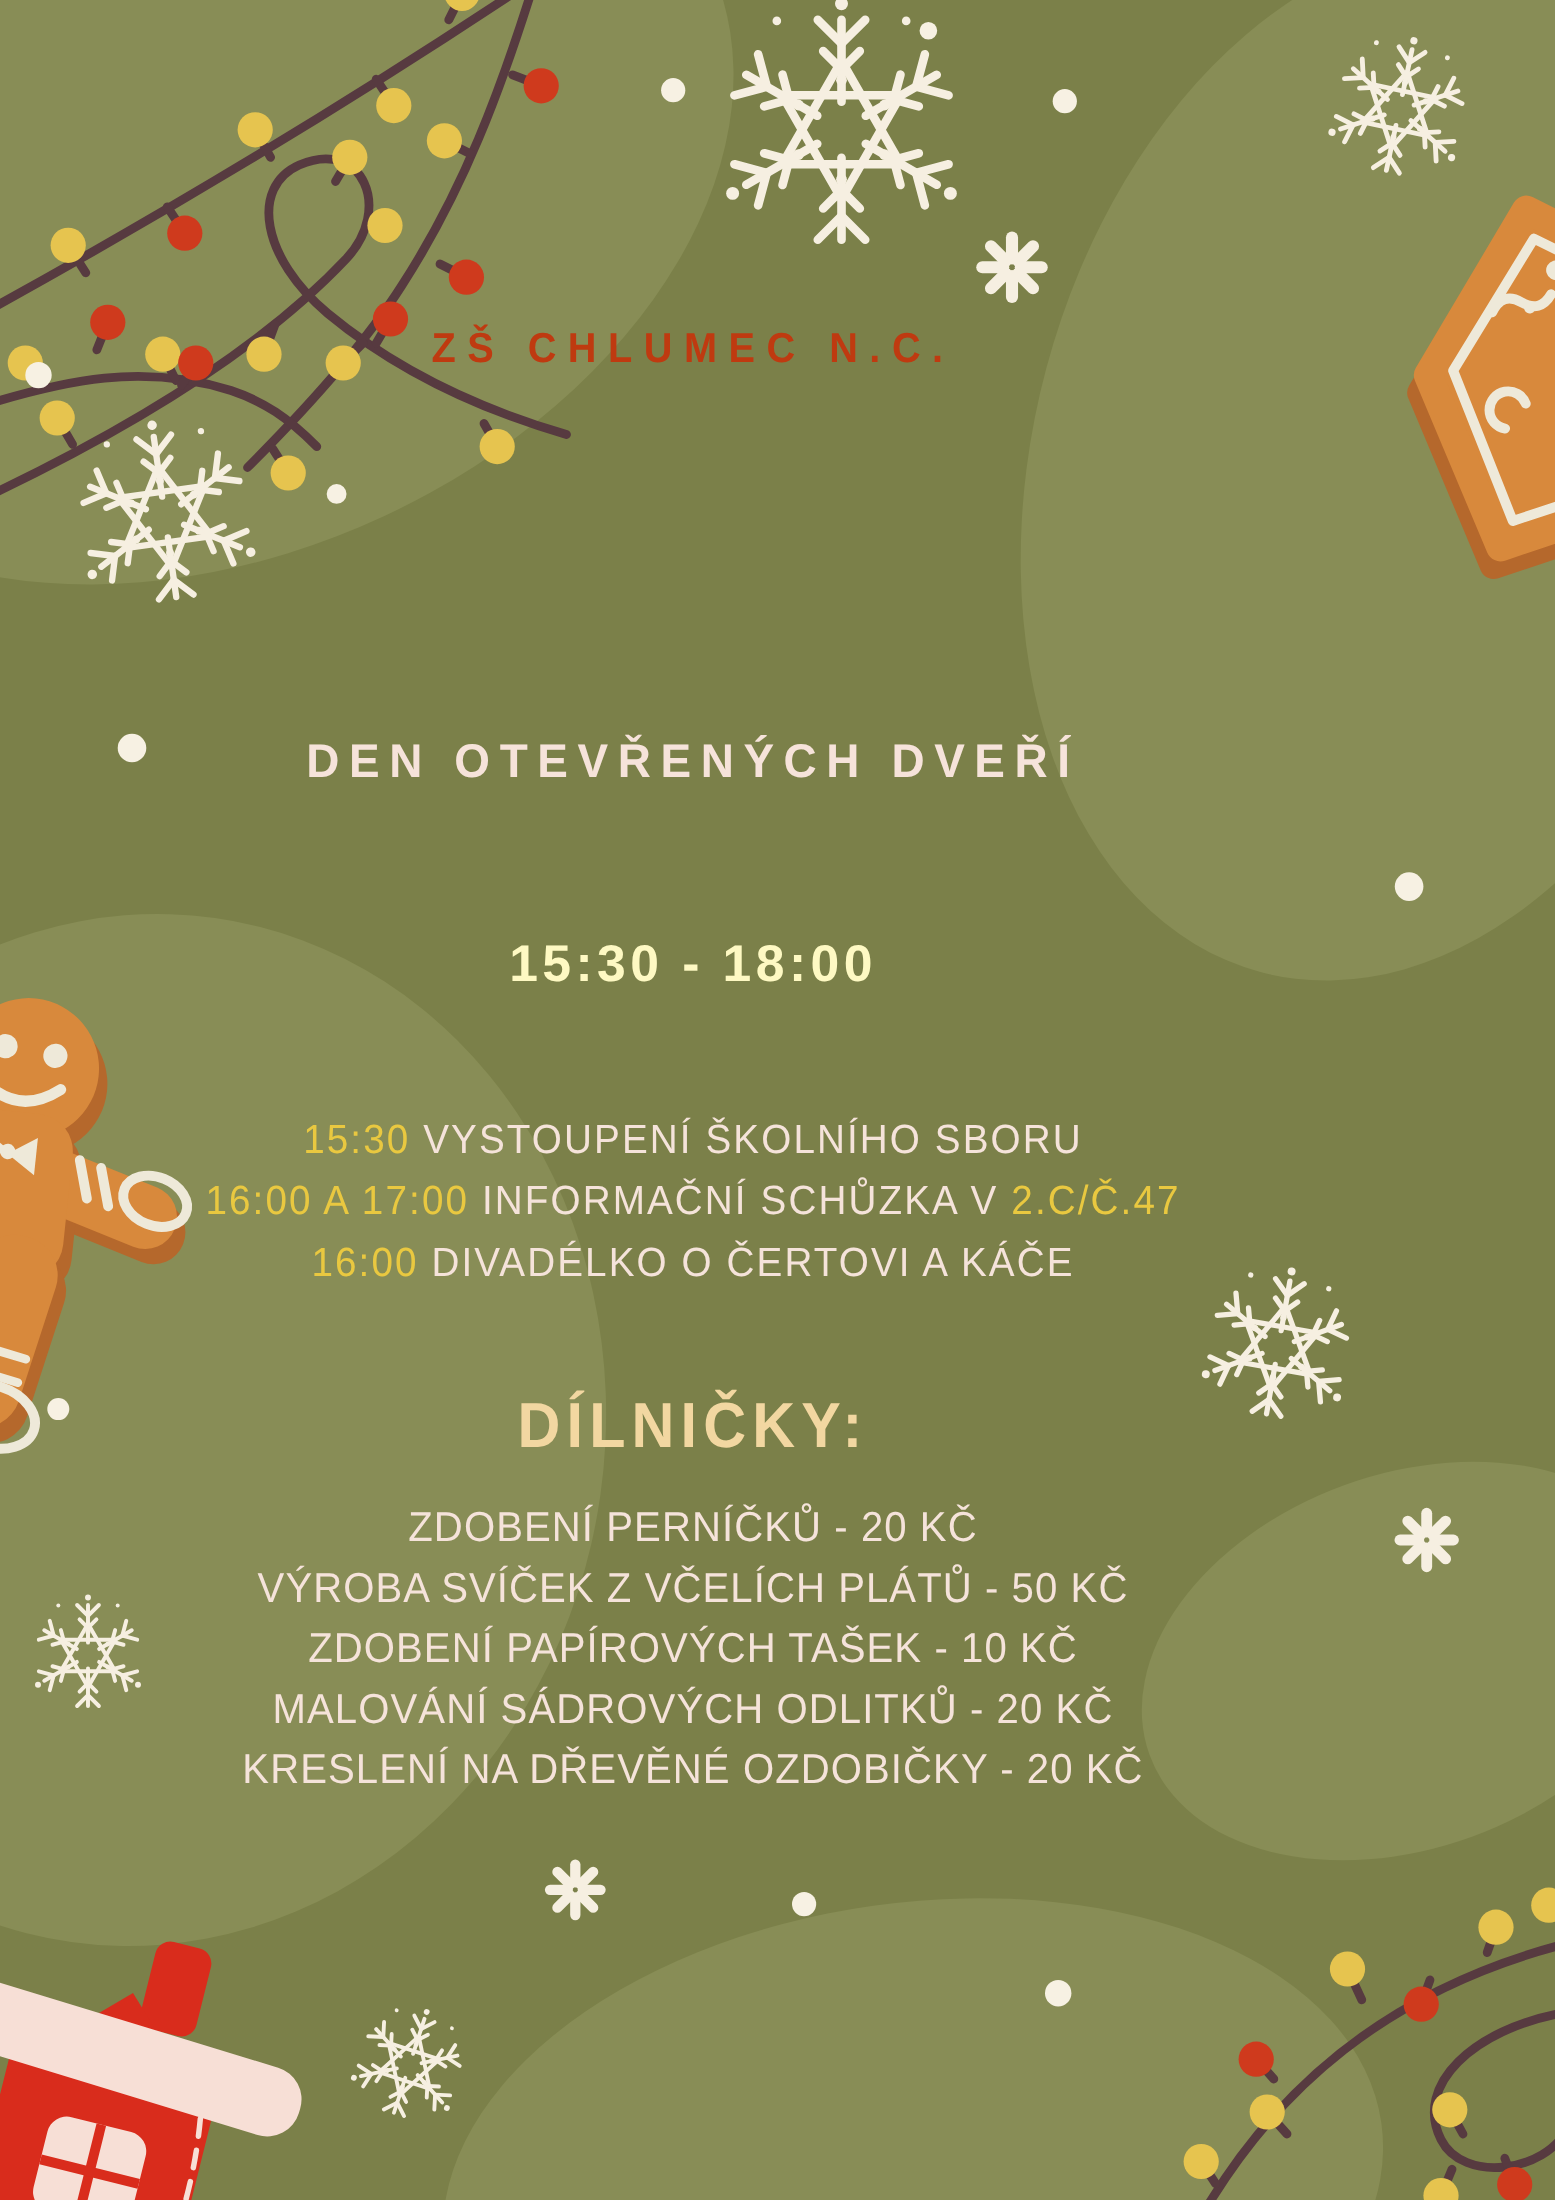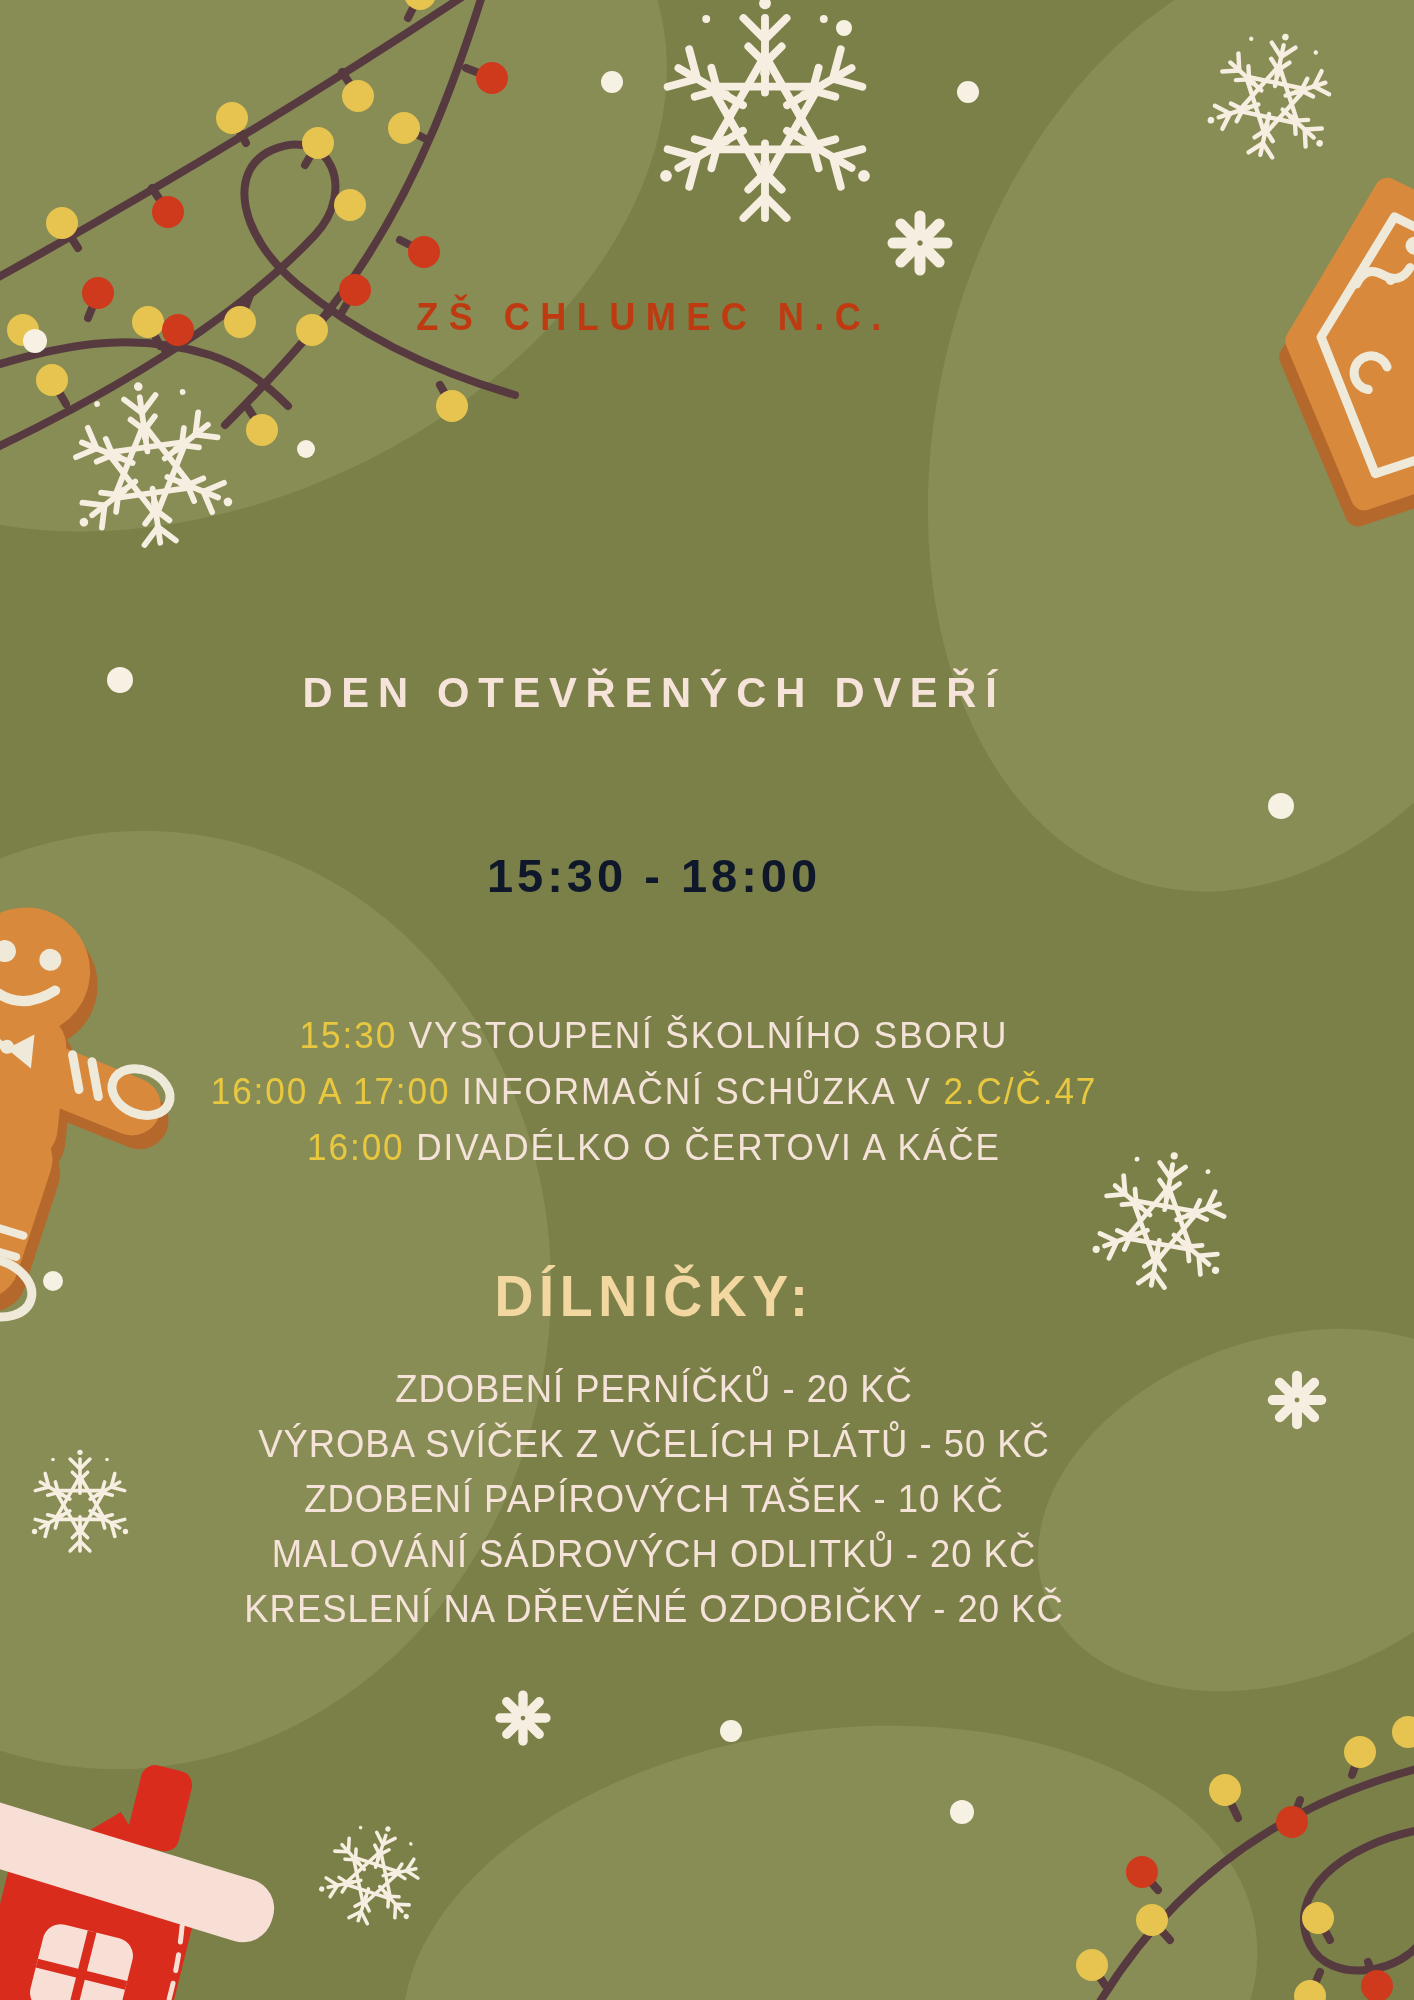--- a/index.html
+++ b/index.html
@@ -1,26 +1,26 @@
 <!DOCTYPE html>
 <html><head>
 <meta charset="utf-8">
 <style>
   html,body{margin:0;padding:0;background:#7b8049;}
   .canvas{position:relative;width:1414px;height:2000px;overflow:hidden;background:#7b8049;
           font-family:"Liberation Sans","DejaVu Sans",sans-serif;}
   .deco{position:absolute;left:0;top:0;}
-  .content{position:absolute;left:0;top:0;width:1260px;height:2000px;pointer-events:none;padding-left:16px;}
+  .content{position:absolute;left:0;top:0;width:1260px;height:2000px;pointer-events:none;}
   .content > div, .content > h1{position:absolute;width:100%;text-align:center;margin:0;}
   .school{top:296px;font-size:38px;font-weight:700;letter-spacing:11px;color:#bf3a10;transform:scaleX(.95);}
   .title{top:424px;font-size:142px;line-height:1;font-weight:800;letter-spacing:10px;color:#f8d45a;
          text-shadow:8px 10px 0 #5e6239;}
   .subtitle{top:668px;font-size:43px;font-weight:700;letter-spacing:9px;color:#f6e3da;transform:scaleX(.97);}
   .date-line{top:780px;font-size:47px;font-weight:700;letter-spacing:4px;color:#f2d7a1;}
-  .time-line{top:848px;font-size:47px;font-weight:700;letter-spacing:4px;color:#0f172a;}
+  .time-line{top:848px;font-size:47px;font-weight:700;letter-spacing:4px;color:#fef9c3;}
   .schedule{top:1008px;font-size:37px;line-height:56px;letter-spacing:2px;color:#f5e3da;transform:scaleX(.95);}
   .schedule .hl{color:#e9c840;}
   .workshops-heading{top:1262px;font-size:58px;font-weight:700;letter-spacing:6px;color:#f2d7a1;transform:scaleX(.93);}
   .workshops{top:1362px;font-size:38px;line-height:55px;letter-spacing:1px;color:#f5e3da;transform:scaleX(.96);}
 </style>
 </head>
 <body>
 
 <div class="canvas">
 

